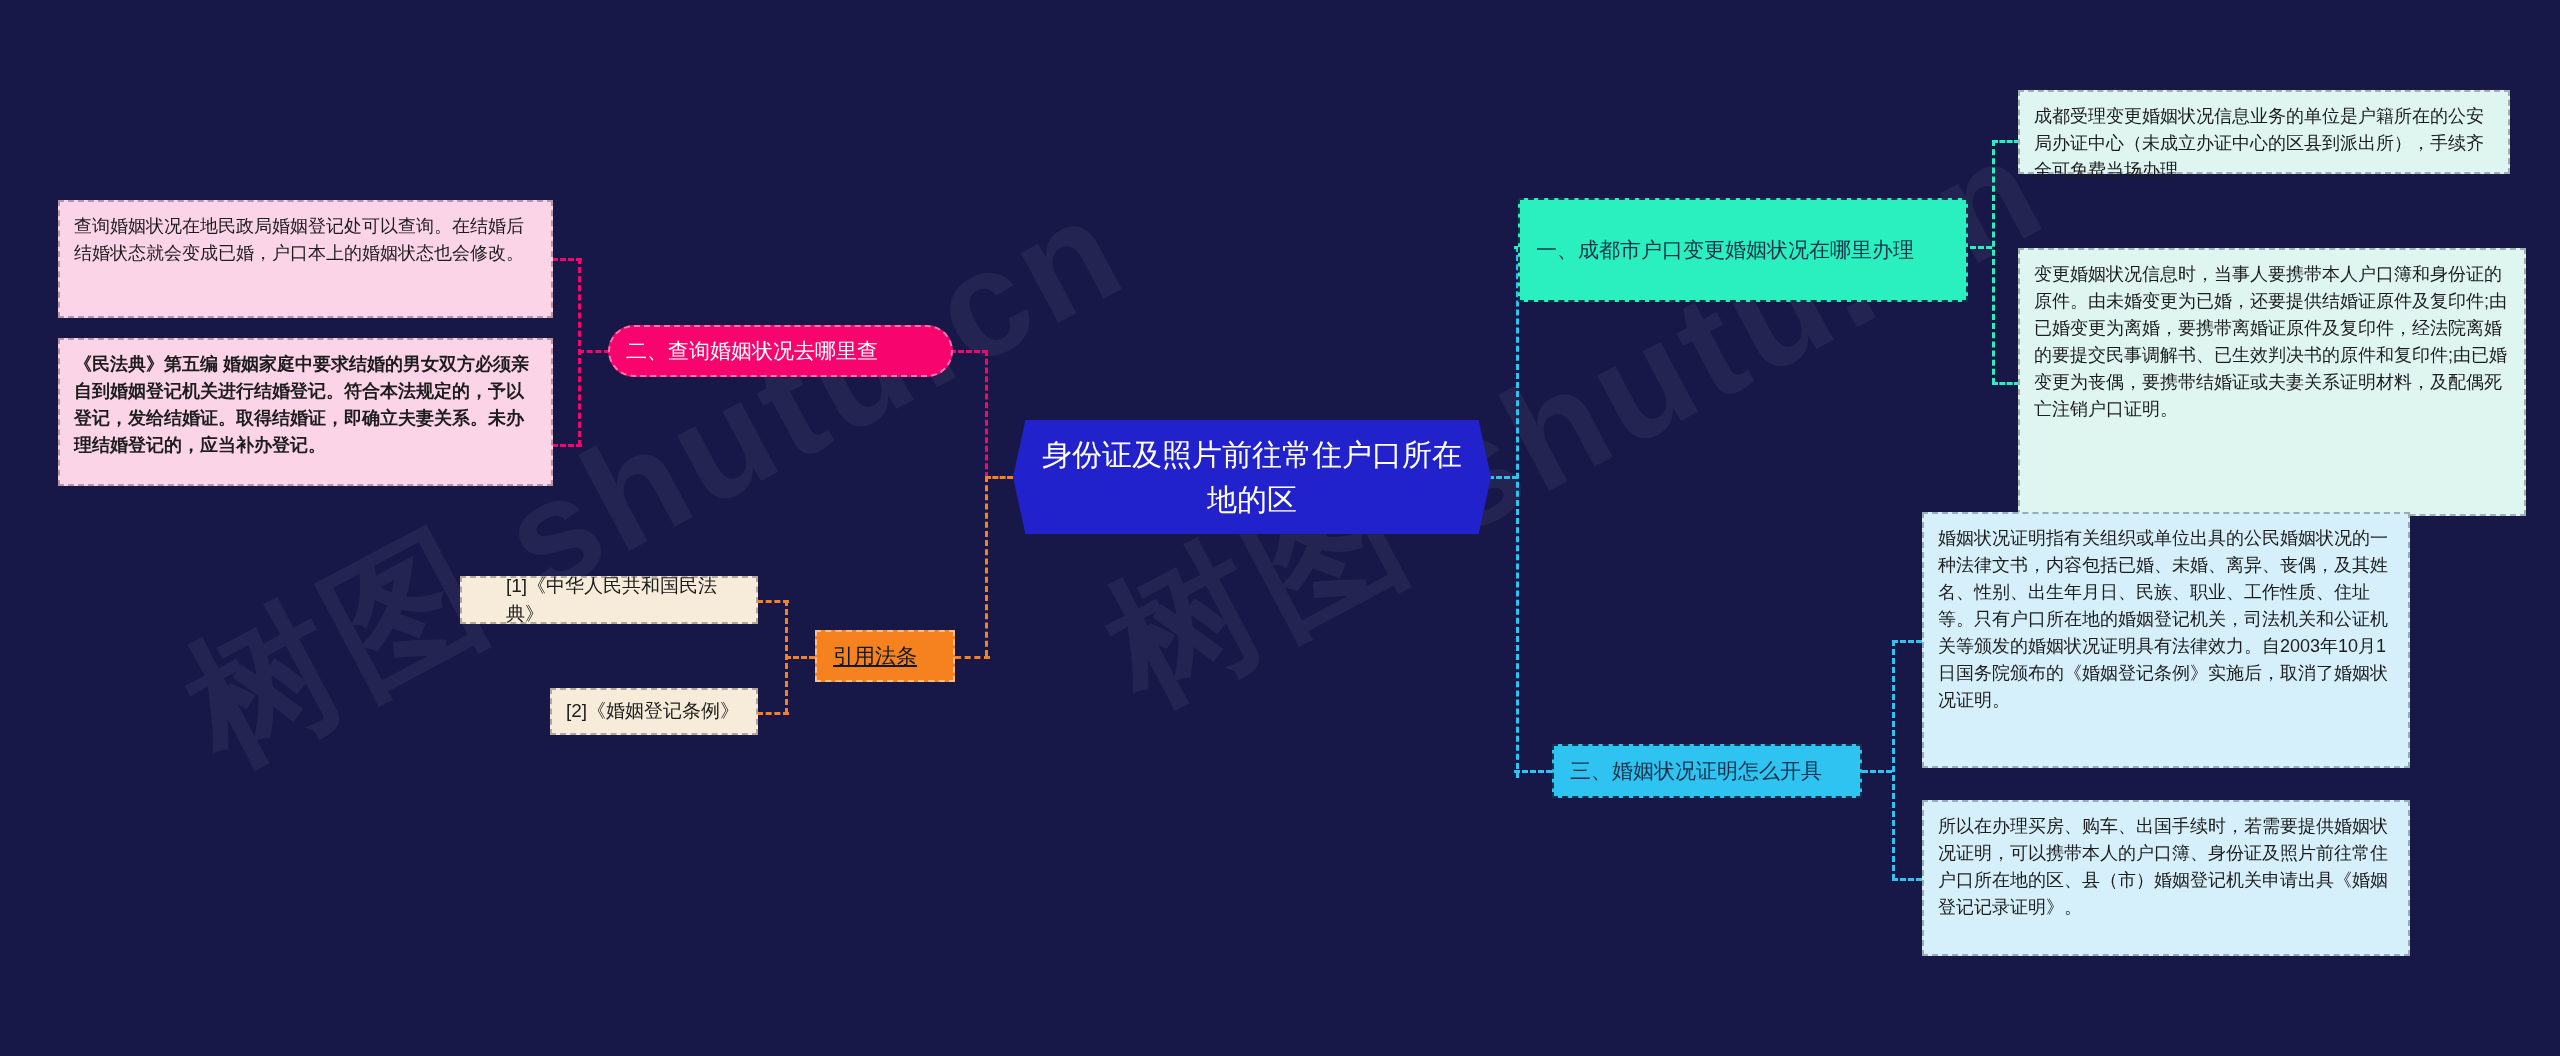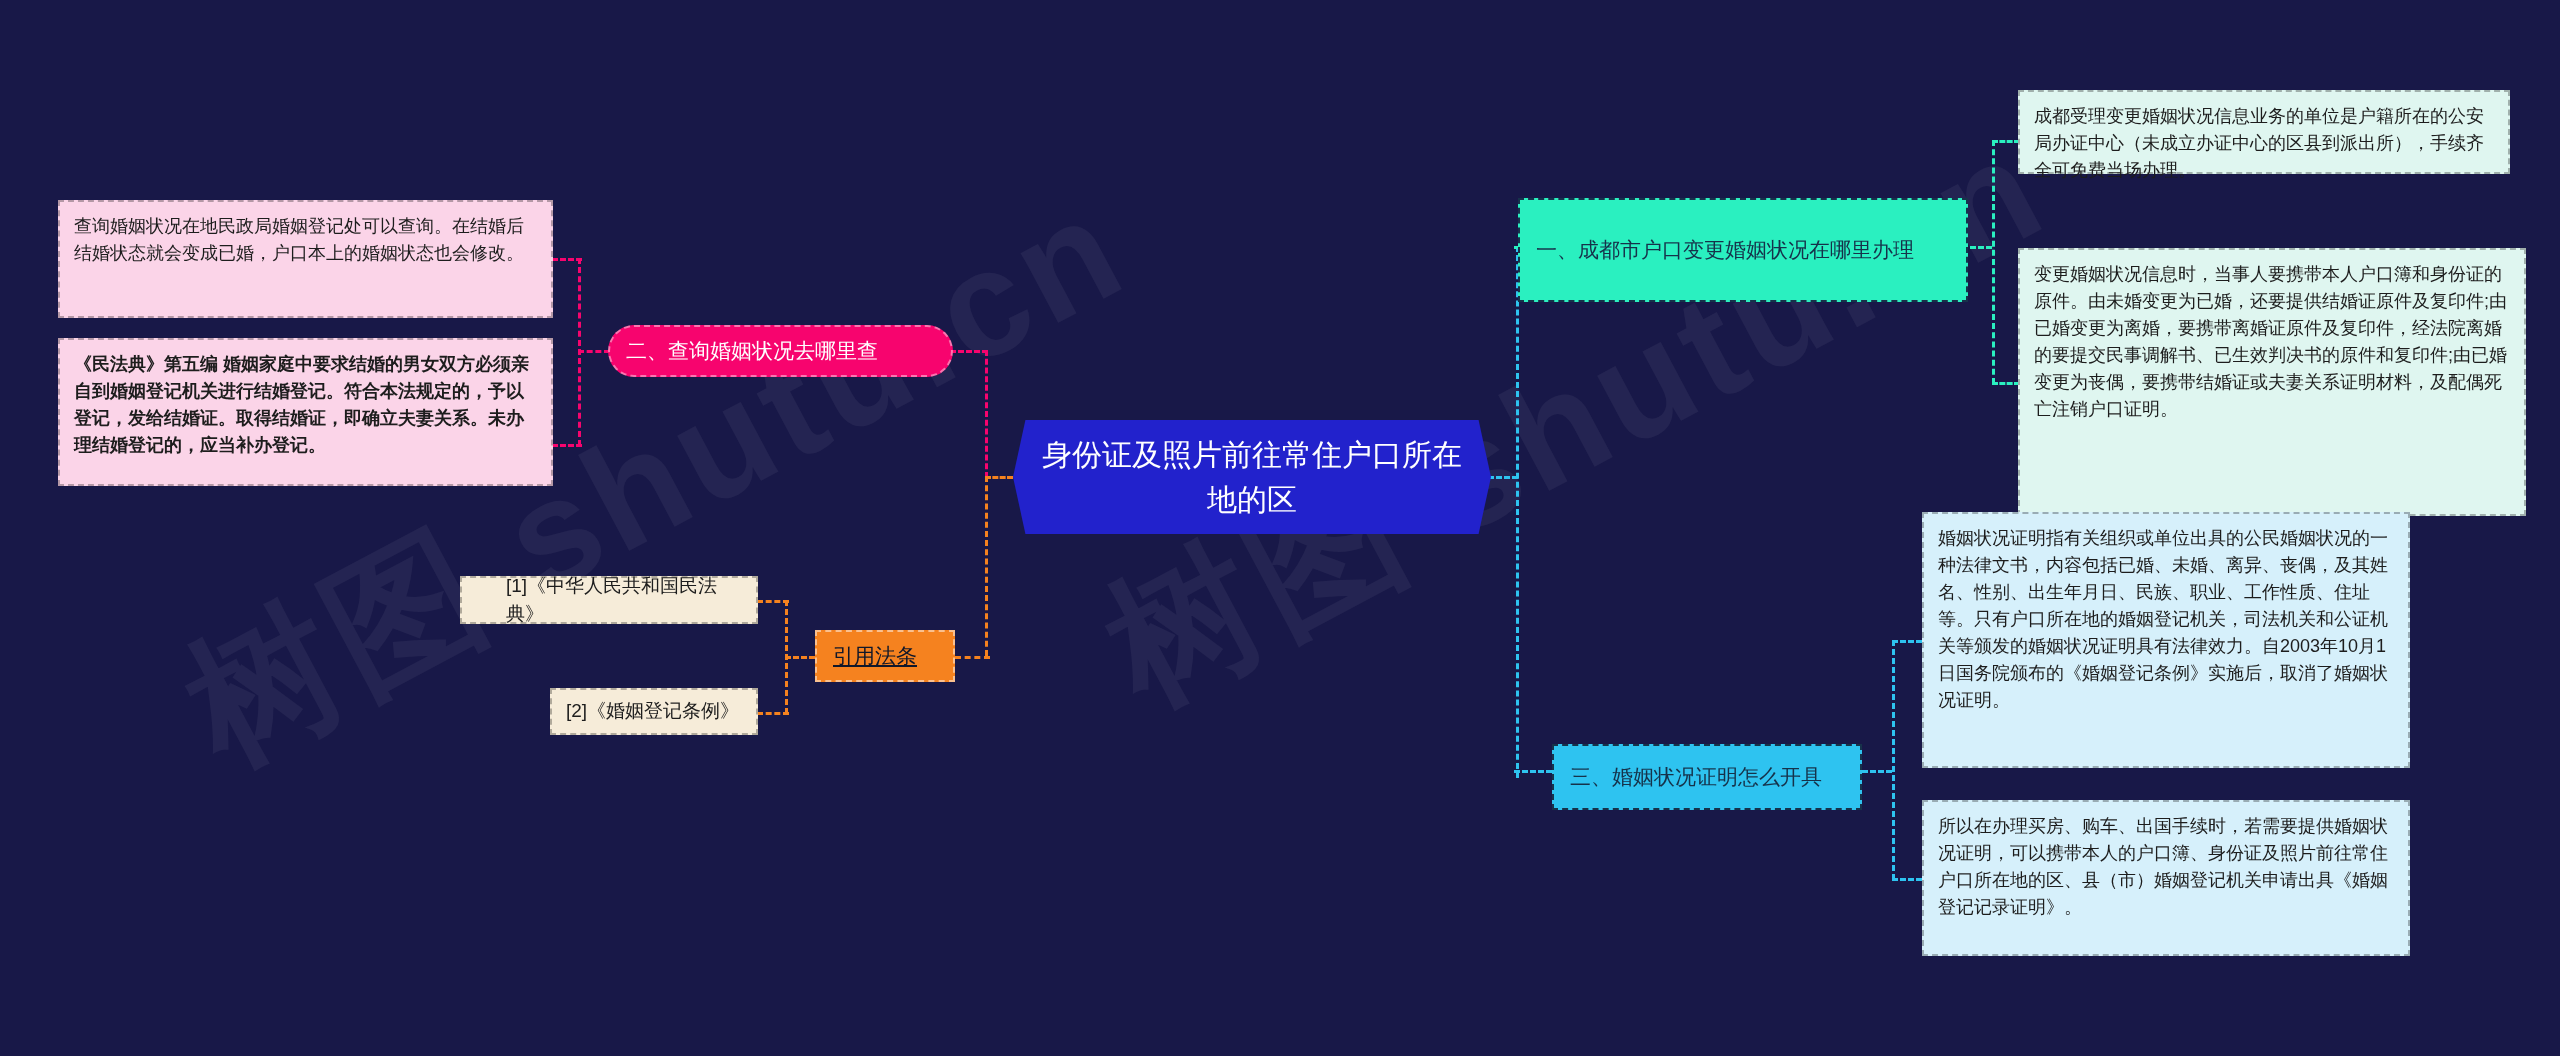--- a/index.html
+++ b/index.html
@@ -156,21 +156,21 @@
   </div>
 
   <div class="node leaf leaf-cream" style="left:460px;top:576px;width:298px;height:48px;padding-left:44px;">
     <span>[1]《中华人民共和国民法典》</span>
   </div>
 
   <div class="node leaf leaf-cream" style="left:550px;top:688px;width:208px;height:47px;">
     <span>[2]《婚姻登记条例》</span>
   </div>
 
-  <div class="node sec-node sec-cyan" style="left:1552px;top:744px;width:310px;height:66px;">
+  <div class="node sec-node sec-cyan" style="left:1552px;top:744px;width:310px;height:54px;">
     <span>三、婚姻状况证明怎么开具</span>
   </div>
 
   <div class="node leaf leaf-ice" style="left:1922px;top:512px;width:488px;height:256px;">
     <span>婚姻状况证明指有关组织或单位出具的公民婚姻状况的一种法律文书，内容包括已婚、未婚、离异、丧偶，及其姓名、性别、出生年月日、民族、职业、工作性质、住址等。只有户口所在地的婚姻登记机关，司法机关和公证机关等颁发的婚姻状况证明具有法律效力。自2003年10月1日国务院颁布的《婚姻登记条例》实施后，取消了婚姻状况证明。</span>
   </div>
 
   <div class="node leaf leaf-ice" style="left:1922px;top:800px;width:488px;height:156px;">
     <span>所以在办理买房、购车、出国手续时，若需要提供婚姻状况证明，可以携带本人的户口簿、身份证及照片前往常住户口所在地的区、县（市）婚姻登记机关申请出具《婚姻登记记录证明》。</span>
   </div>

